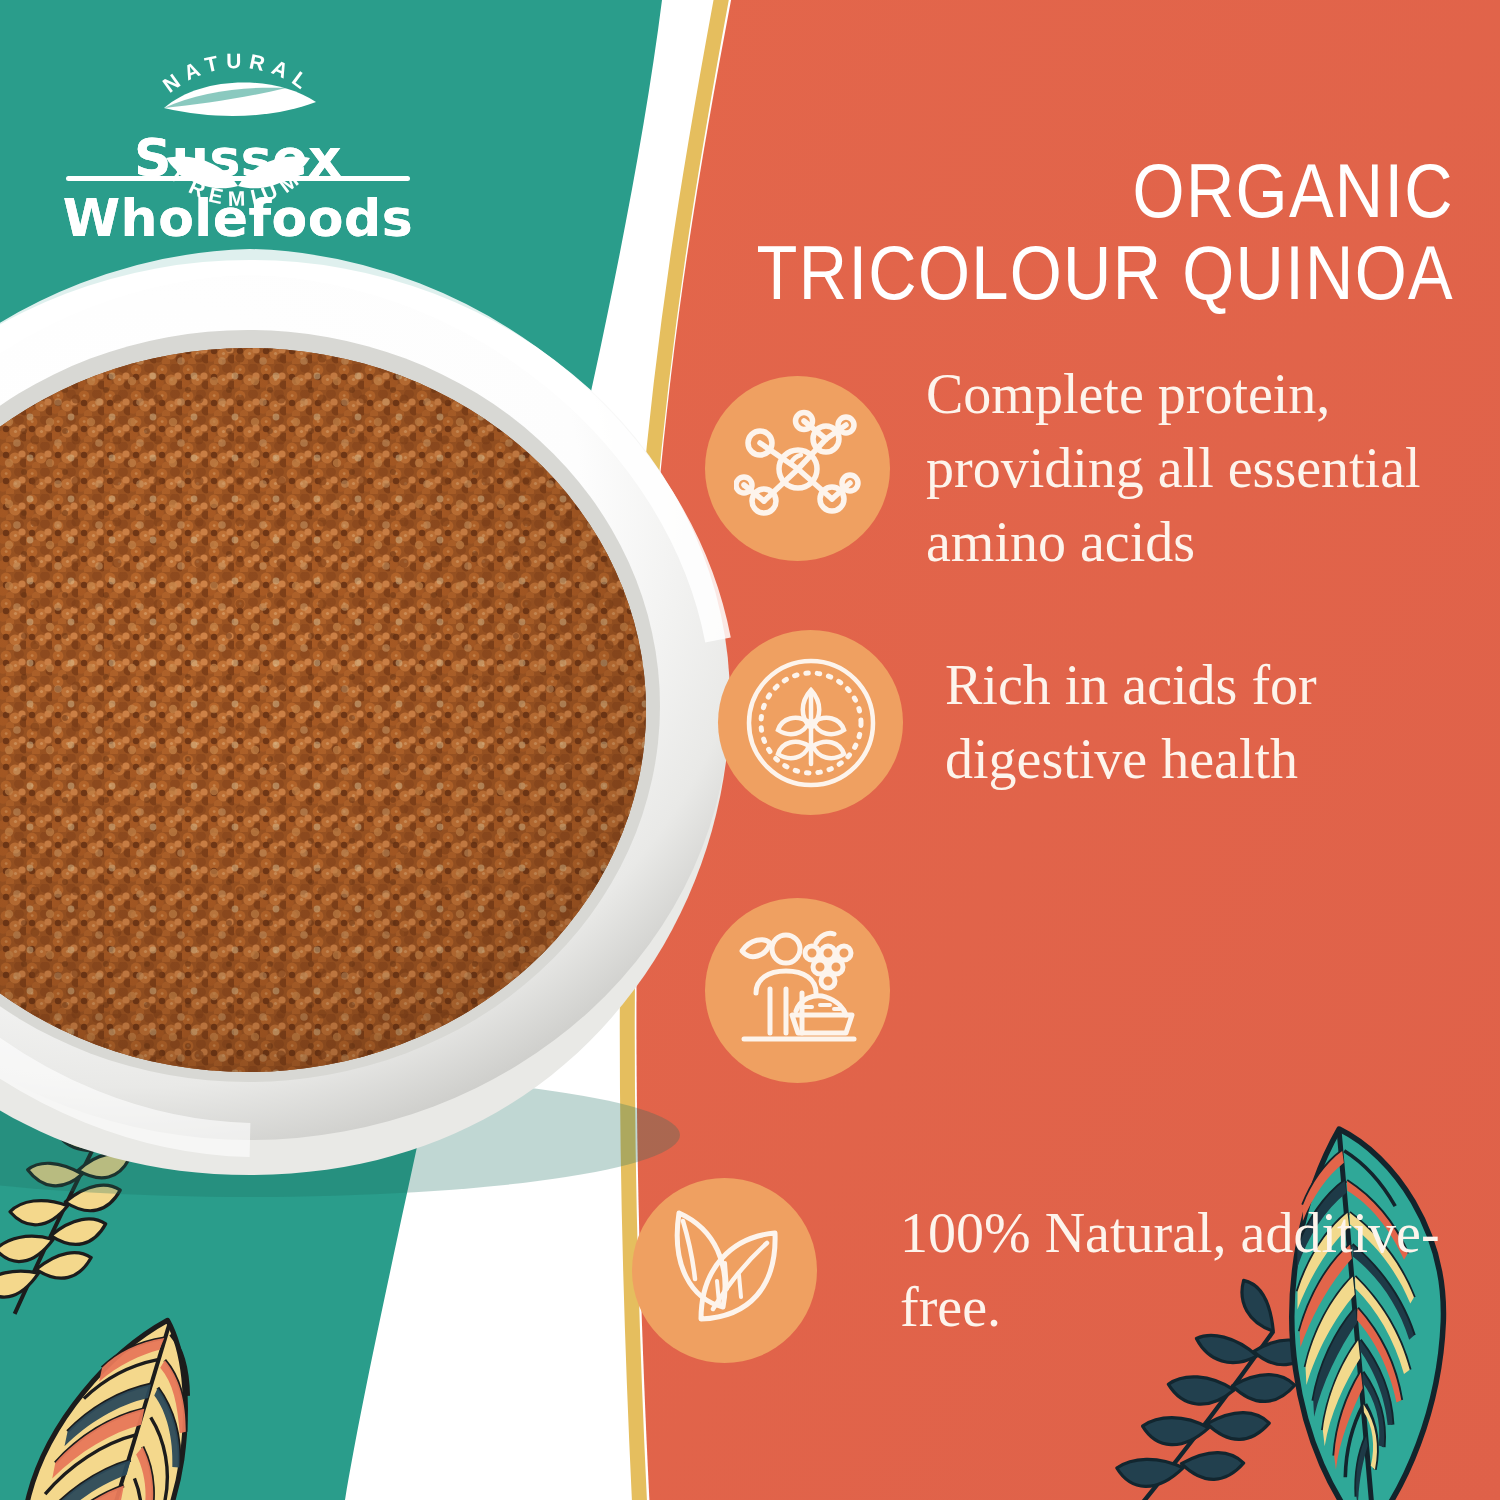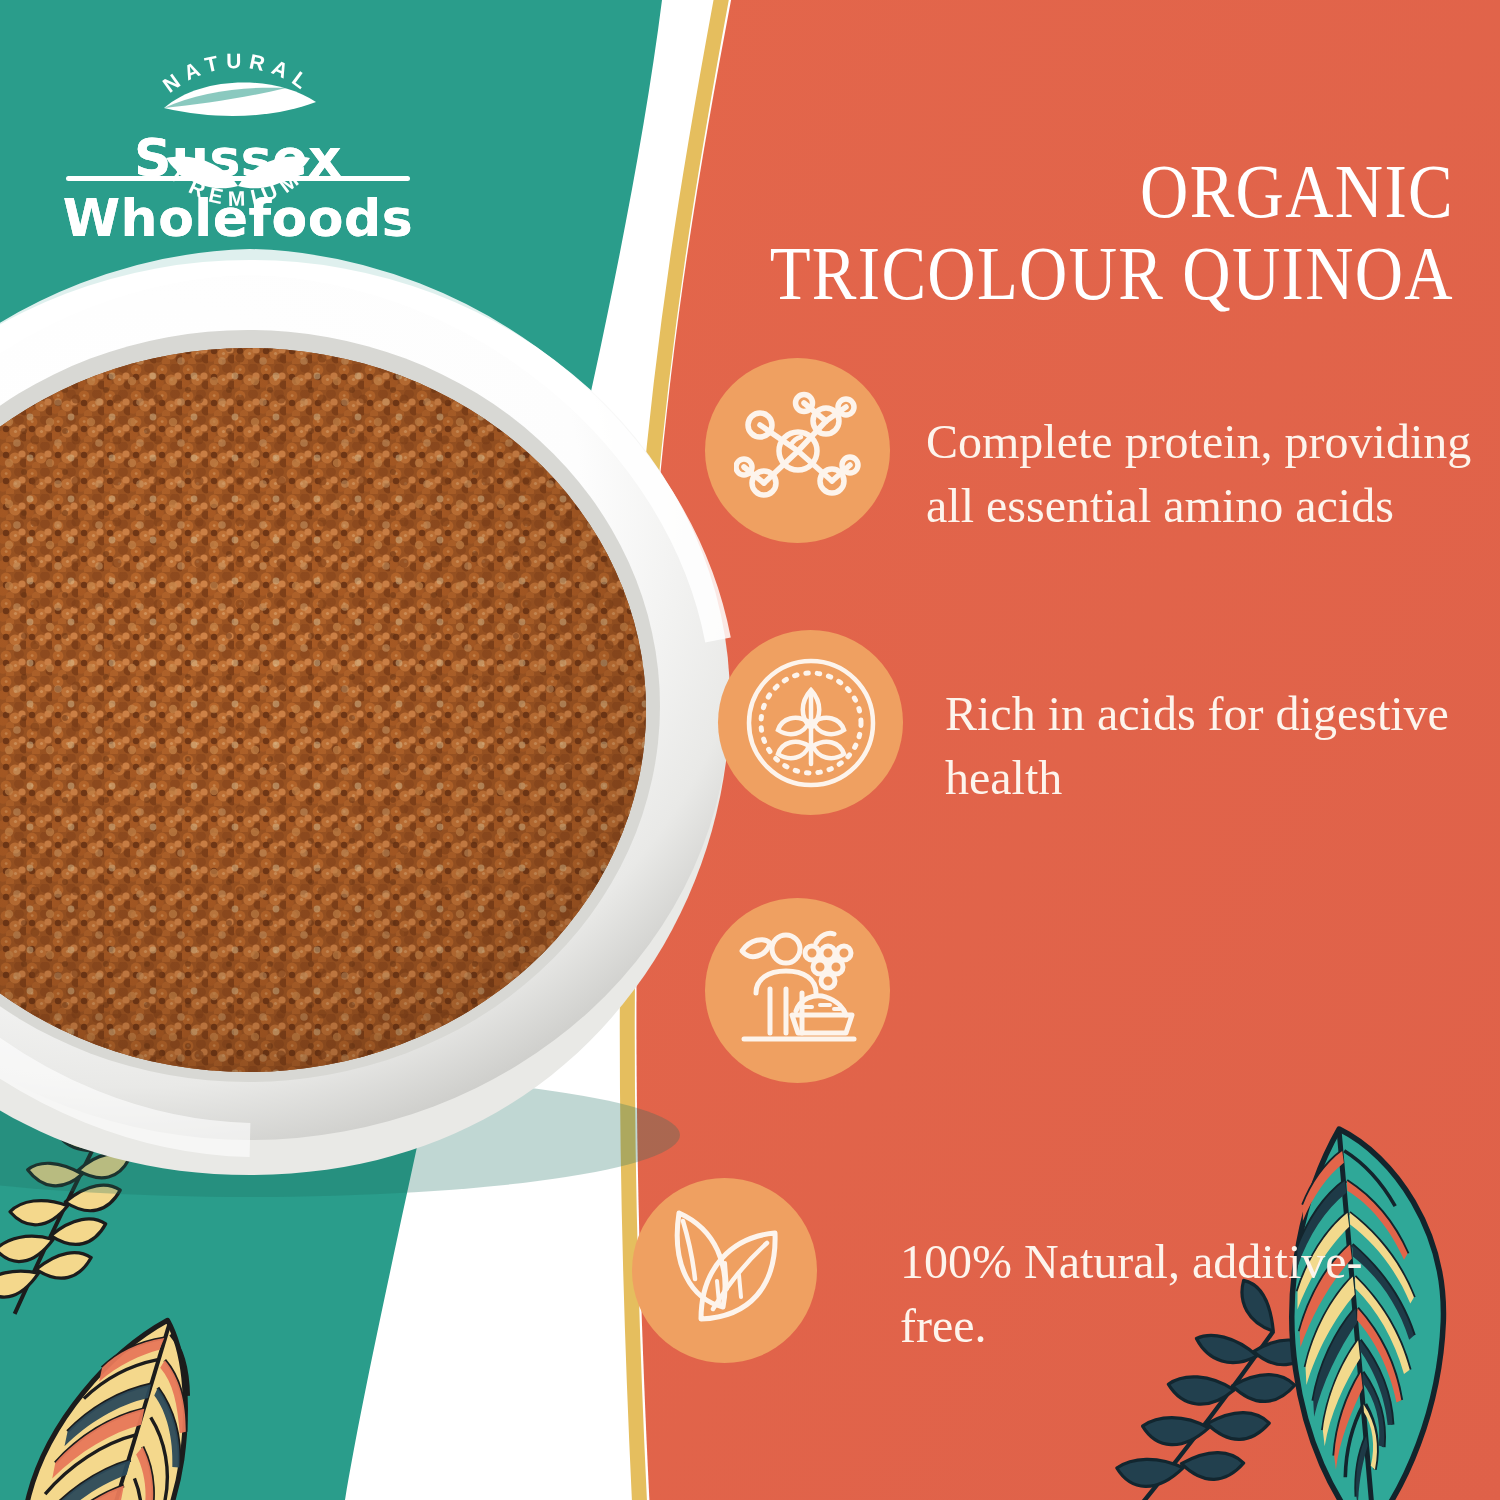--- a/index.html
+++ b/index.html
@@ -26,21 +26,21 @@
   }
   #logo .rule {
     position:absolute; left:28px; top:146px; width:344px; height:5px;
     background:#ffffff; border-radius:3px;
   }
 
   
   #title-block {
     position:absolute; right:46px; top:150px; width:960px;
     text-align:right; color:#ffffff;
-    font-family:Liberation Serif, serif;
+    font-family:Liberation Sans, sans-serif;
   }
   #title-block .t-line {
     display:block;
     font-size:76px;
     line-height:1.08;
     font-weight:400;
     letter-spacing:1.5px;
     transform:scaleX(0.88);
     transform-origin:right center;
     white-space:nowrap;
@@ -57,25 +57,24 @@
     position:relative;
     flex:0 0 auto;
     width:185px; height:185px;
     border-radius:50%;
     background:#EFA061;
     display:flex; align-items:center; justify-content:center;
   }
   .feature .ftext {
     color:#FDF4EC;
     font-family:"Liberation Serif","DejaVu Serif",serif;
-    font-size:48px;
+    font-size:56px;
     line-height:1.32;
     margin-left:36px;
     max-width:575px;
-    margin-top:46px;
   }
   #feature-0 { left:705px; top:358px; }
   #feature-1 { left:718px; top:630px; }
   #feature-2 { left:705px; top:898px; }
   #feature-3 { left:632px; top:1178px;gap:31px; }
   #feature-3 .ftext { margin-left:52px; }
   #feature-1 .ftext { margin-left:42px; }
 
   .ico { display:block; }
 </style>

